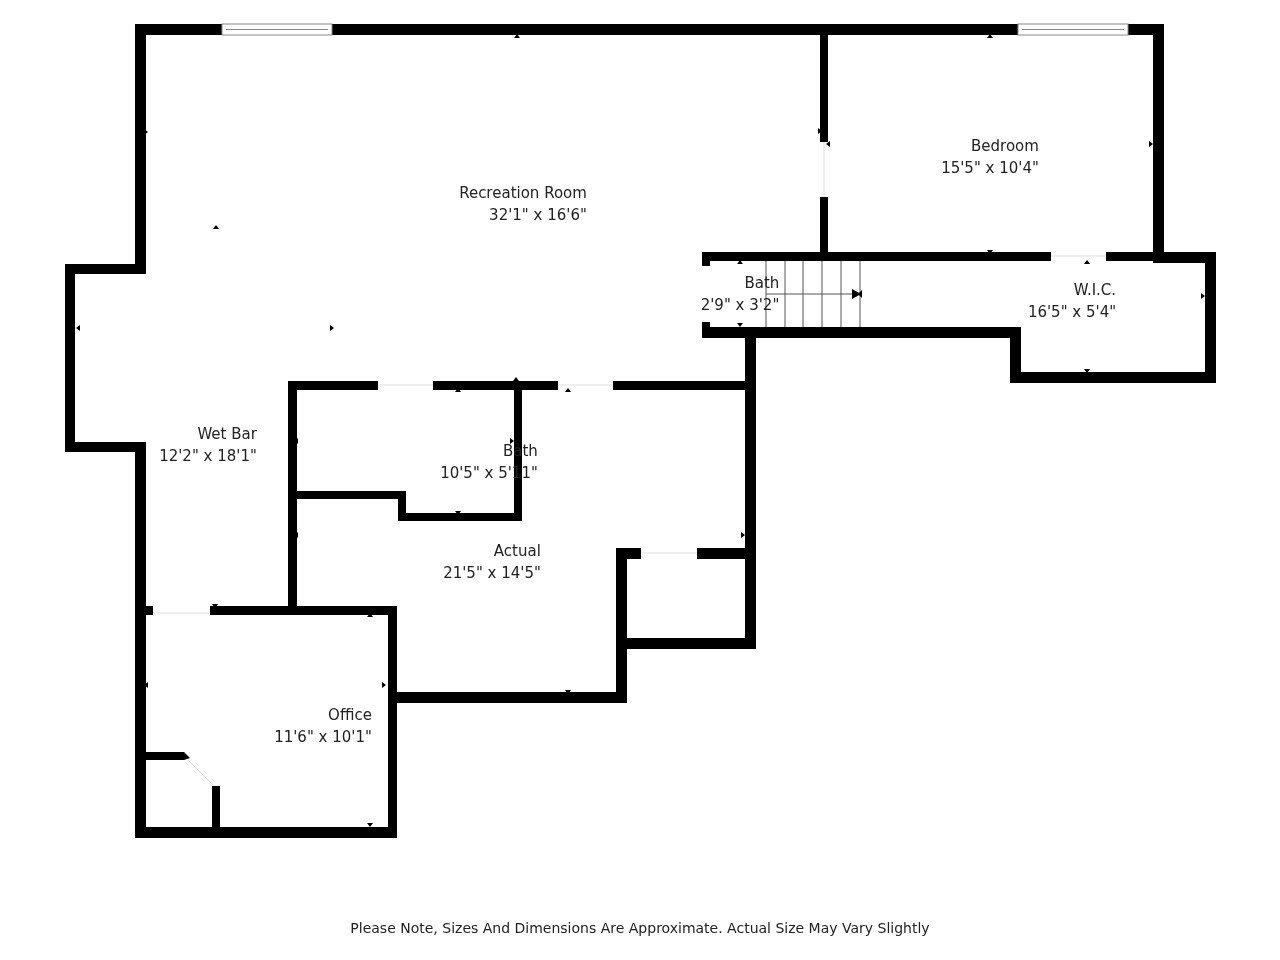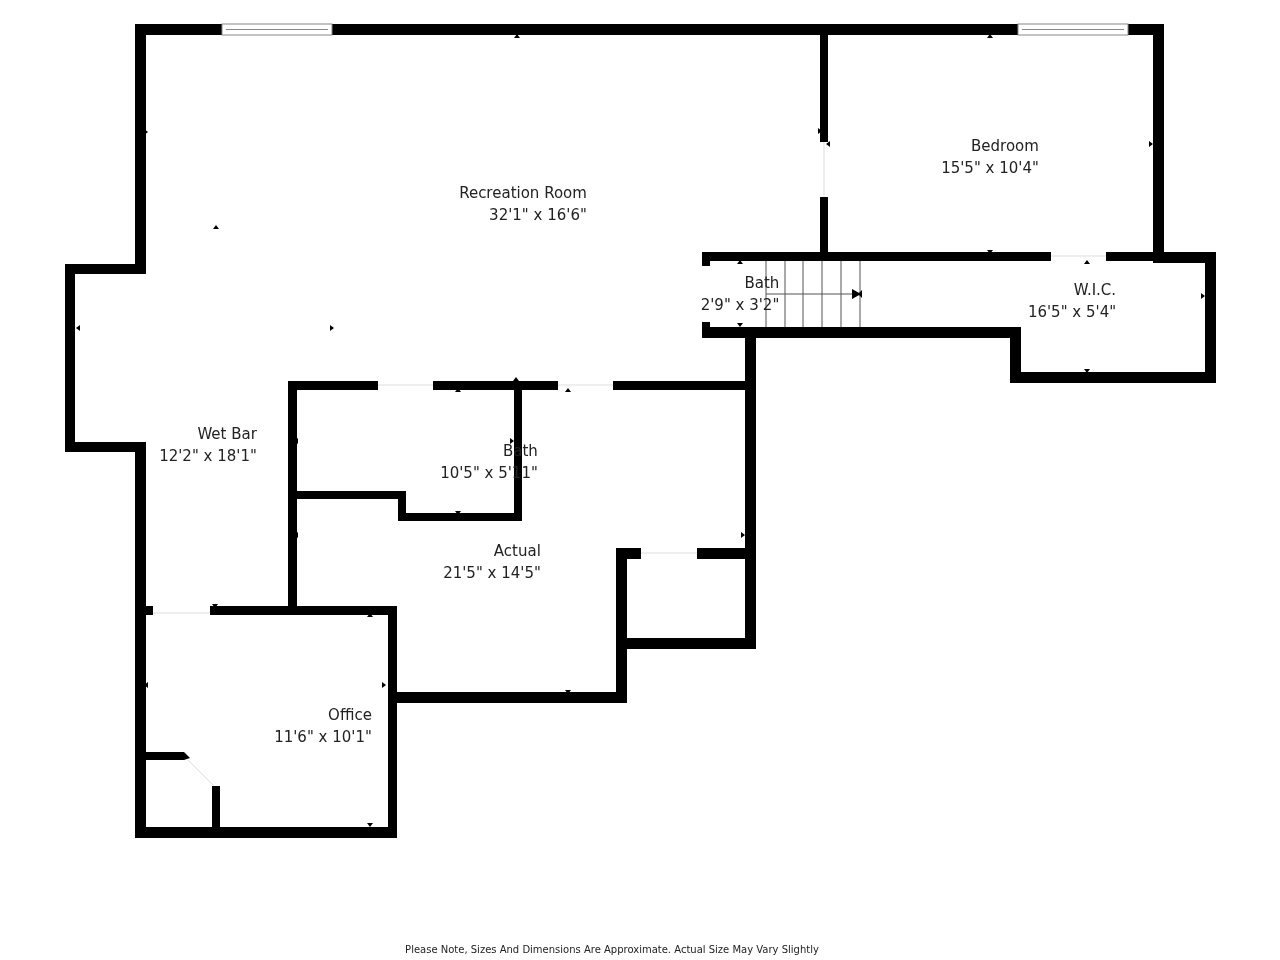--- a/index.html
+++ b/index.html
@@ -1,21 +1,21 @@
 <!DOCTYPE html>
 <html><head>
 <meta charset="utf-8">
 <style>
   html, body { margin:0; padding:0; background:#ffffff; }
   body { width:1280px; height:960px; position:relative; overflow:hidden; font-family:"DejaVu Sans", sans-serif; }
   #plan { position:absolute; left:0; top:0; width:1280px; height:960px; }
   .label { position:absolute; text-align:right; color:#222; transform:translateX(-50%); white-space:nowrap; }
   .label .name { font-size:15px; line-height:22px; display:block; }
   .label .dim { font-size:15px; line-height:22px; display:block; }
-  .note { position:absolute; left:612px; top:920px; transform:translateX(-50%); font-size:10px; color:#222; white-space:nowrap;margin-top:24px; }
+  .note { position:absolute; left:640px; top:920px; transform:translateX(-50%); font-size:14px; color:#222; white-space:nowrap; }
 </style>
 </head>
 <body>
 
 <svg id="plan" viewBox="0 0 1280 960" xmlns="http://www.w3.org/2000/svg">
   <g fill="#000">
 
     <rect x="135" y="24" width="87" height="11"></rect>
     <rect x="332" y="24" width="686" height="11"></rect>
     <rect x="1128" y="24" width="36" height="11"></rect>

